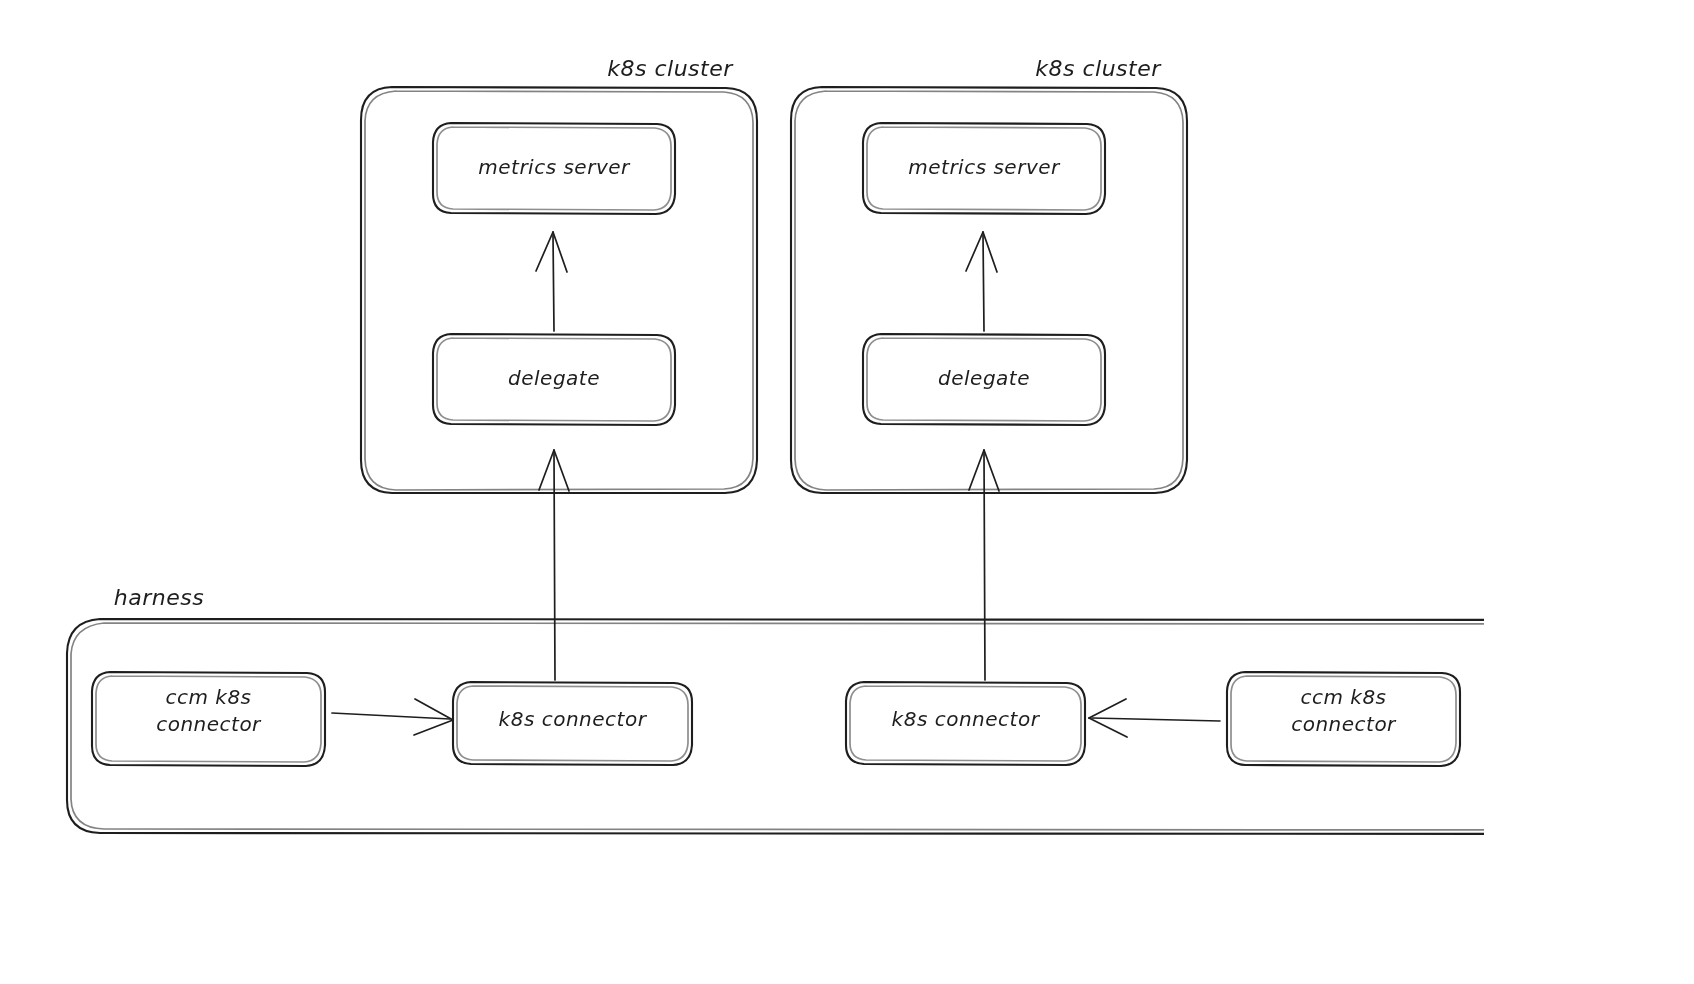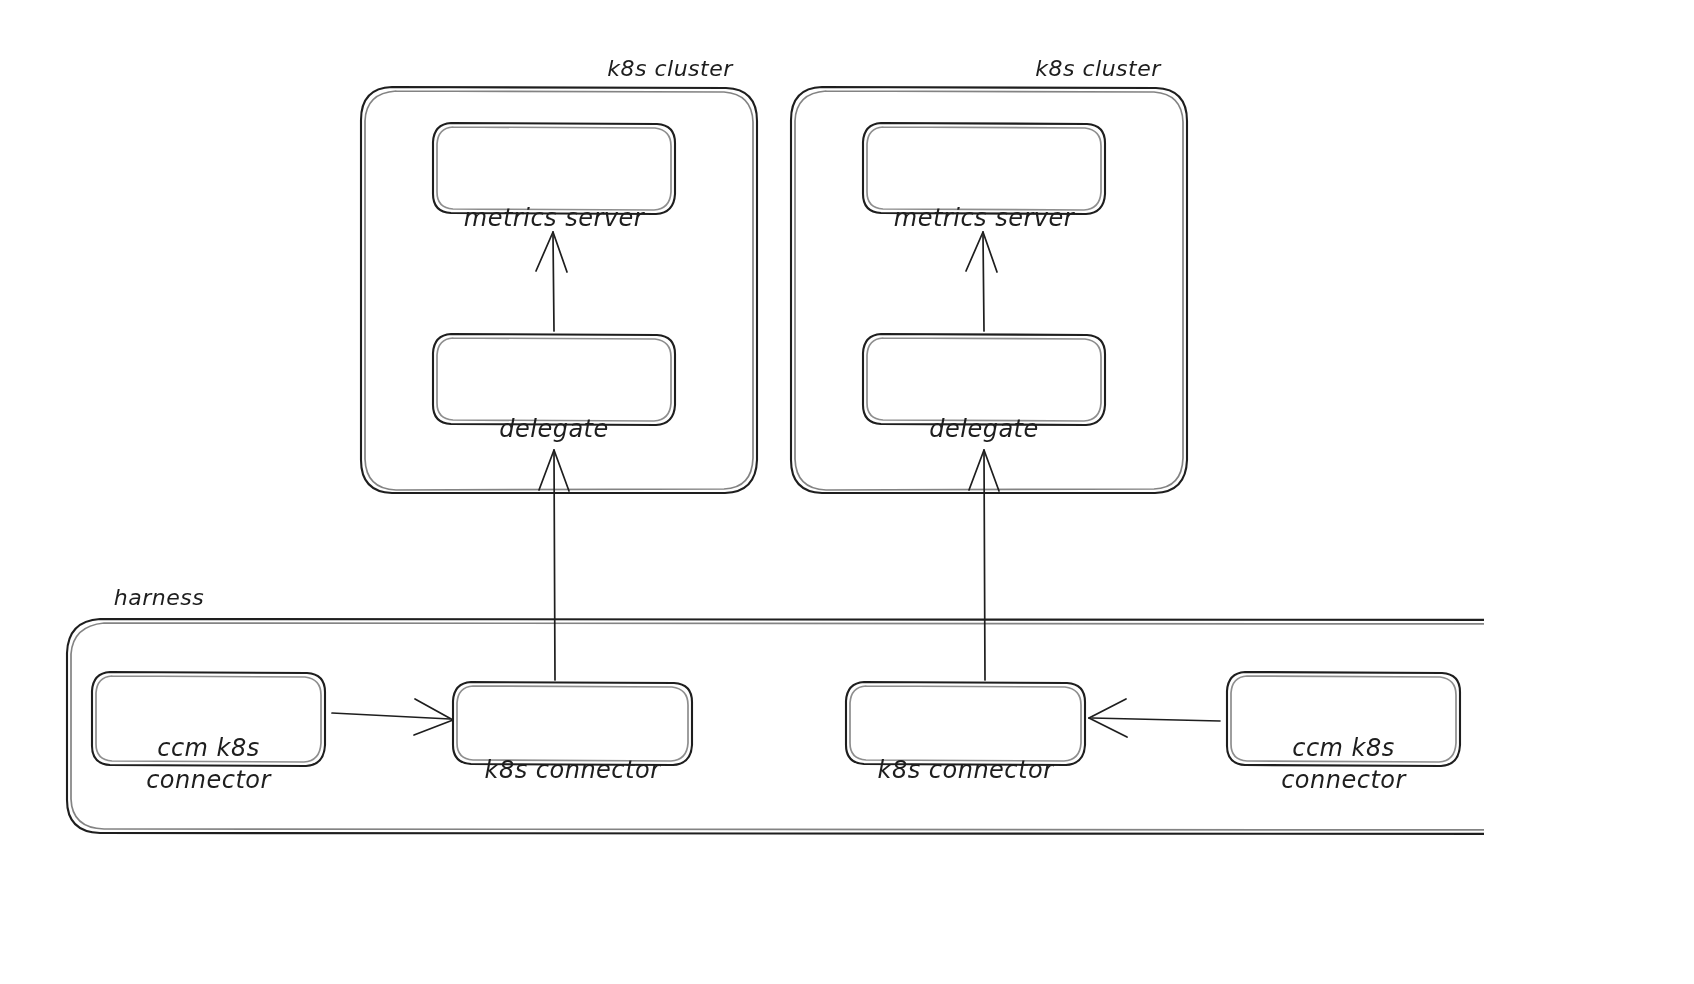--- a/index.html
+++ b/index.html
@@ -42,22 +42,21 @@
     color: #1e1e1e;
     font-family: "DejaVu Sans", sans-serif;
     font-style: italic;
     letter-spacing: 0.5px;
     white-space: pre;
     text-align: center;
     pointer-events: none;
     line-height: 1.35;
   }
   .lbl-node {
-    font-size: 24px;
-    margin-top: 48px;
+    font-size: 20px;
   }
   .lbl-container {
     font-size: 22px;
   }
   .node-hit, .container-hit {
     position: absolute;
     background: transparent;
   }
 </style>
 </head>

